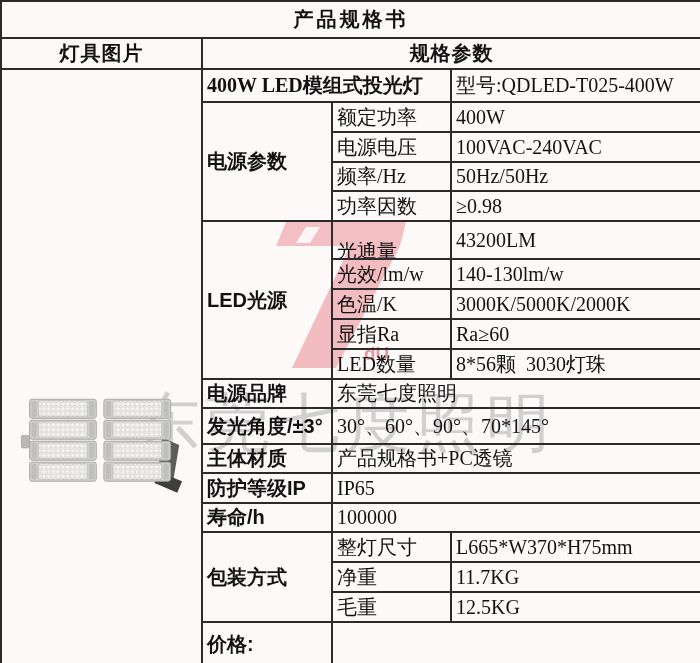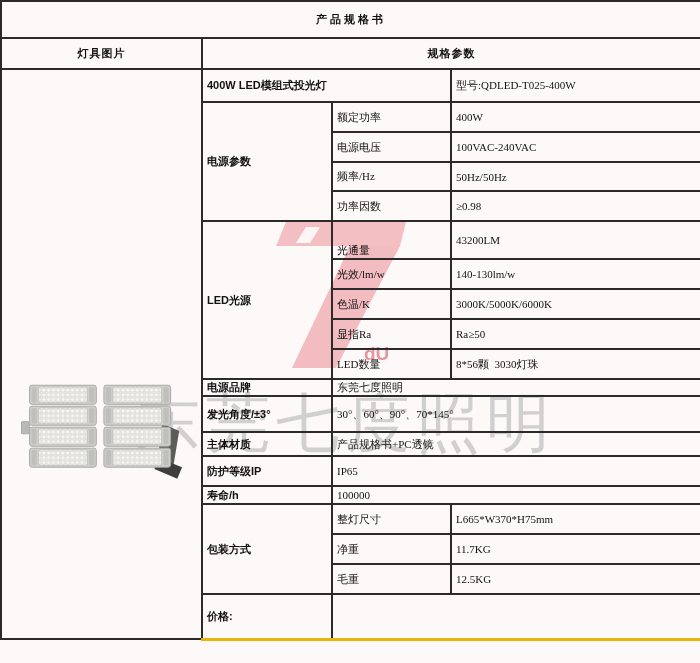--- a/index.html
+++ b/index.html
@@ -17,35 +17,35 @@
     color:#c6c6c6; opacity:.8; white-space:nowrap;
   }
   .wm-logo{ position:absolute; left:276px; top:219px; z-index:0; opacity:.85; }
   
   table.spec{
     position:relative; z-index:1;
     width:700px; table-layout:fixed; border-collapse:collapse;
   }
   table.spec td{
     border:2px solid #2b2b2b; background:transparent;
-    font-size:11px; padding:0 4px; vertical-align:middle;
+    font-size:20px; padding:0 4px; vertical-align:middle;
     overflow:hidden;
   }
   td.title{
     border-top:3px solid #222;
     font-family:"Liberation Sans","DejaVu Sans",sans-serif;
     font-weight:bold; font-size:21px; text-align:center; letter-spacing:3px;
     height:35px;
   }
   td.hd{
     font-family:Liberation Serif, serif;
     font-weight:bold; font-size:17px; text-align:center; letter-spacing:1px;
   }
   td.pname{
-    font-family:Liberation Sans, sans-serif;
+    font-family:Liberation Serif, serif;
     font-weight:bold; font-size:16.5px; padding-left:5px;
   }
   td.group, td.biglabel{
     font-family:"Liberation Sans","DejaVu Sans",sans-serif;
     font-weight:bold; font-size:16.5px; padding-left:5px;
   }
   td.p{ padding-left:6px; }
   td.v{ padding-left:8px; white-space:pre; }
   td.imgcell{ vertical-align:top; padding:0; }
   .photo-wrap{ margin-top:153px; display:flex; justify-content:center; }
@@ -147,25 +147,25 @@
         </div>
       </td>
       <td class="v rightedge">43200LM</td>
     </tr>
     <tr style="height:30px">
       <td class="p">光效/lm/w</td>
       <td class="v rightedge">140-130lm/w</td>
     </tr>
     <tr style="height:30px">
       <td class="p">色温/K</td>
-      <td class="v rightedge">3000K/5000K/6000K</td>
+      <td class="v rightedge">3000K/5000K/2000K</td>
     </tr>
     <tr style="height:30px">
       <td class="p">显指Ra</td>
-      <td class="v rightedge">Ra≥50</td>
+      <td class="v rightedge">Ra≥60</td>
     </tr>
     <tr style="height:30px">
       <td class="p">LED数量</td>
       <td class="v rightedge">8*56颗  3030灯珠</td>
     </tr>
 
     <tr style="height:17px">
       <td class="biglabel">电源品牌</td>
       <td class="v rightedge" colspan="2">东莞七度照明</td>
     </tr>

